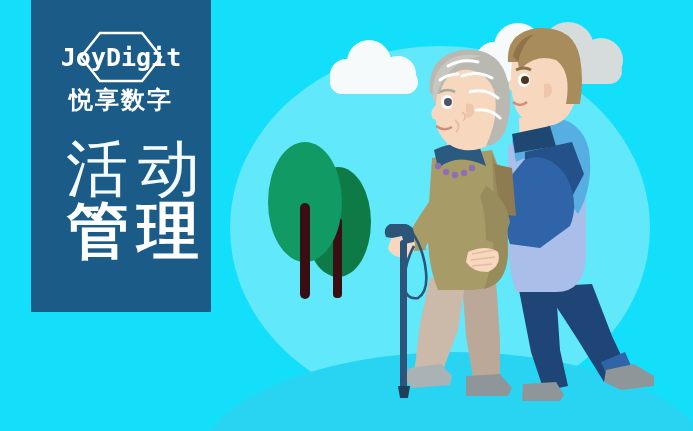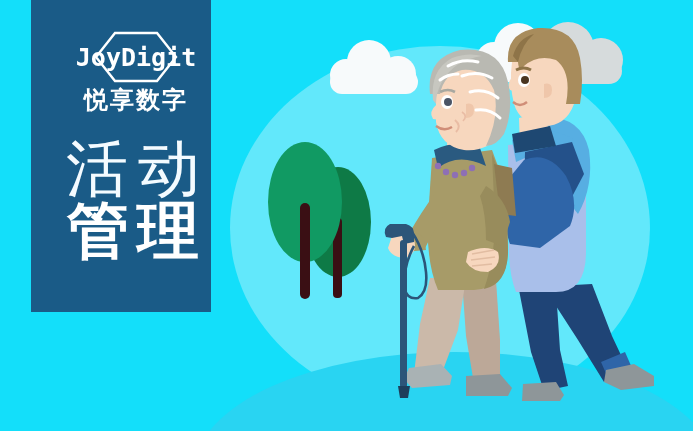--- a/index.html
+++ b/index.html
@@ -22,21 +22,20 @@
   #panel {
     position:absolute;
     left:31px; top:0px;
     width:180px; height:312px;
     background:#1A5B87;
     z-index:40;
   }
   #logo-block {
     position:absolute; left:0; top:30px; width:180px;
     text-align:center;
-    margin-left:15px;
   }
   #logo-mark {
     position:relative;
     width:140px; height:54px;
     margin:0 auto;
   }
   #logo-hex { position:absolute; left:0; top:0; width:140px; height:54px; }
   #logo-word {
     position:absolute; left:0; top:0; width:140px; height:54px;
     display:flex; align-items:center; justify-content:center;

